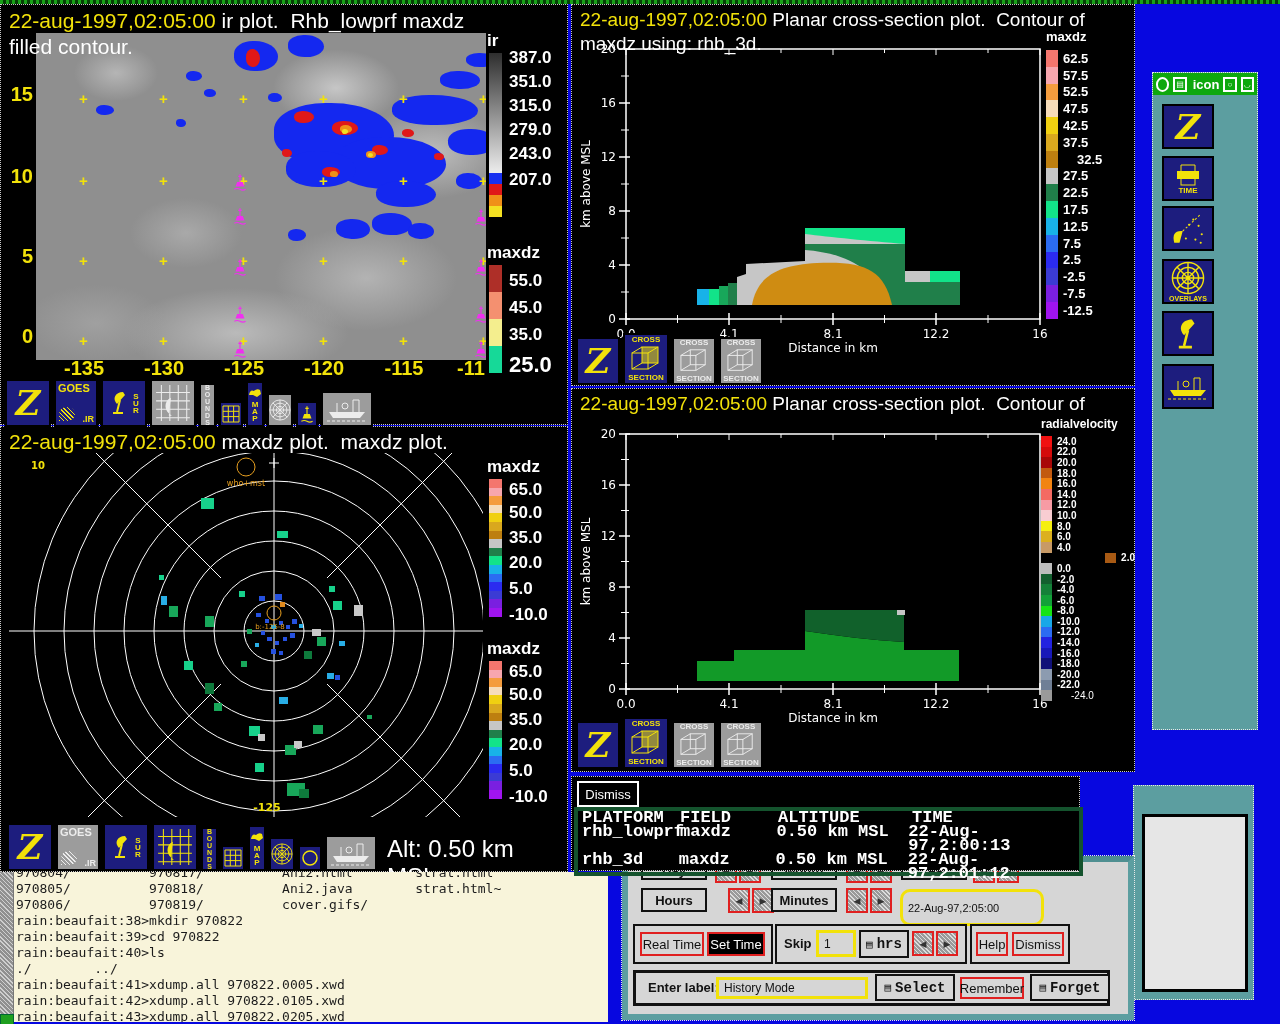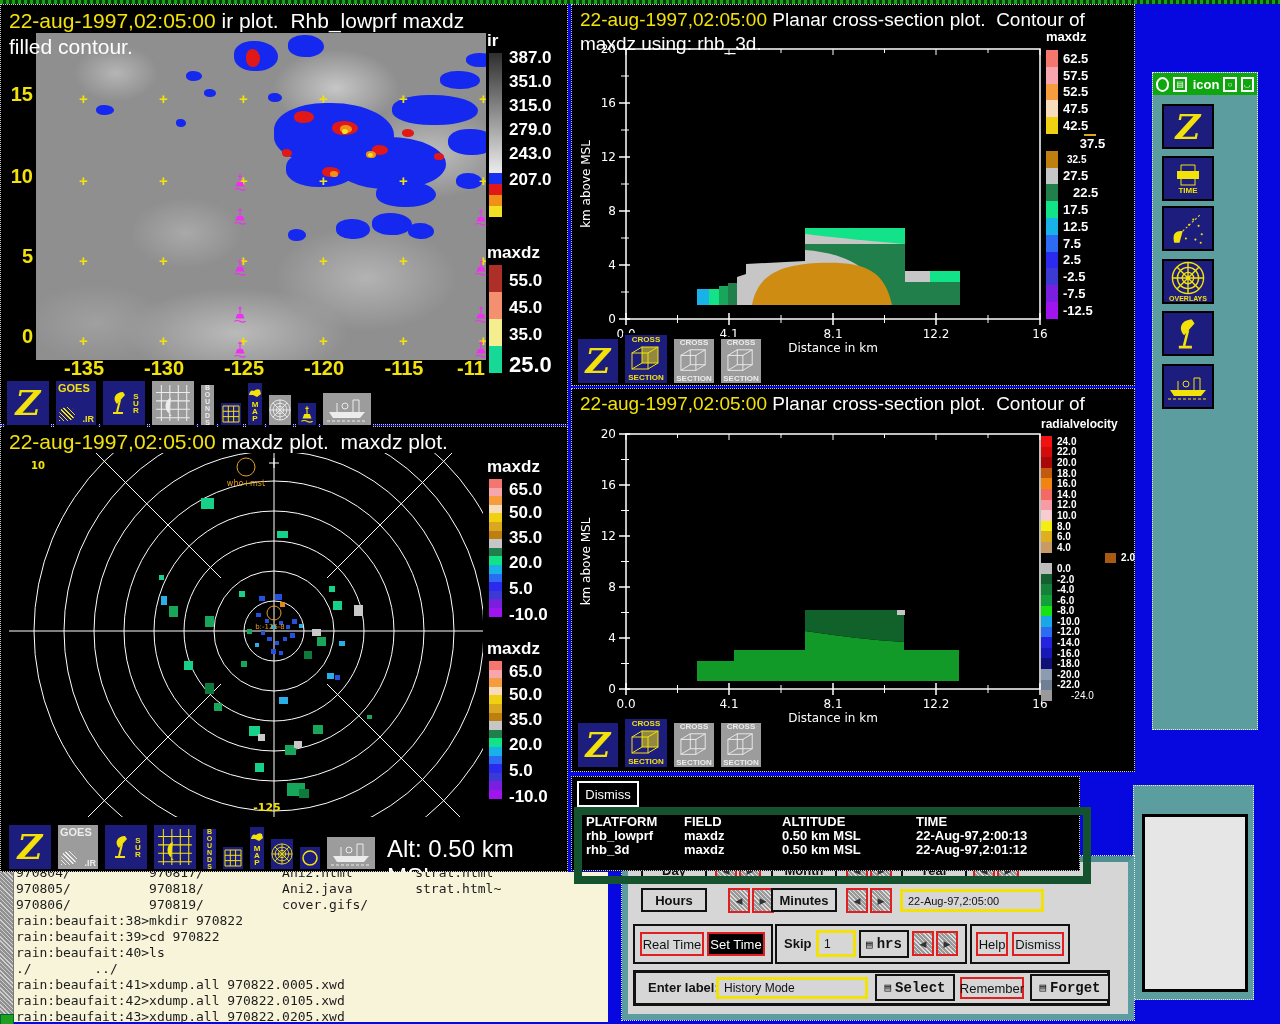--- a/index.html
+++ b/index.html
@@ -43,22 +43,22 @@
   .icolab{font-size:7px;font-weight:bold;line-height:8px;letter-spacing:0;}
   .goes-wrap{width:100%;height:100%;position:relative;}
   .goes-wrap .g1{position:absolute;left:2px;top:1px;font-size:11px;font-weight:bold;}
   .goes-wrap .g2{position:absolute;right:2px;bottom:1px;font-size:9px;font-weight:bold;}
   .goes-wrap .gdish{position:absolute;left:3px;bottom:4px;width:16px;height:14px;border-radius:50% 50% 50% 0;
       background:repeating-linear-gradient(45deg,currentColor 0 1px,rgba(0,0,0,0) 1px 3px);}
   
   #statuswin{background:#000;border:1px dotted #cccccc;z-index:30;color:#fff;}
   .dismiss-btn{position:absolute;border:2px solid #fff;background:#000;color:#fff;font-size:13px;
        display:flex;align-items:center;justify-content:center;}
-  .stable{position:absolute;border:8px solid #14532d;font-family:Liberation Sans, sans-serif;
-       font-weight:bold;font-size:13px;line-height:14px;}
+  .stable{position:absolute;border:4px solid #14532d;font-family:Liberation Mono, monospace;
+       font-weight:bold;font-size:17px;line-height:14px;}
   .srow{display:flex;margin-left:4px;}
   .srow span{display:inline-block;}
   
   #terminal{background:#f8f4da;z-index:8;overflow:hidden;}
   #term-scroll{position:absolute;left:0;top:0;bottom:0;width:13px;
       background:repeating-linear-gradient(45deg,#cfcfcf 0 1px,#909090 1px 3px);border-right:1px solid #777;}
   #term-body{position:absolute;left:16px;top:-7px;right:2px;bottom:0;
       font-family:"DejaVu Sans Mono",monospace;font-size:13px;line-height:16px;color:#1c1c1c;white-space:pre;}
   
   #timewin{background:#d6d6d6;border:6px solid #5c9ea0;outline:1px dotted #e8e8e8;border-top-color:#4f8f91;z-index:20;}
@@ -408,35 +408,35 @@
           <span style="padding-left: 5px; font-weight: bold; font-size: 13px;">52.5</span>
         </div>
         <div class="cbrow" style="height: 16.8px;">
           <span class="cbsw" style="width: 12px; height: 16.8px; background: rgb(246, 220, 186);"></span>
           <span style="padding-left: 5px; font-weight: bold; font-size: 13px;">47.5</span>
         </div>
         <div class="cbrow" style="height: 16.8px;">
           <span class="cbsw" style="width: 12px; height: 16.8px; background: rgb(240, 208, 17);"></span>
           <span style="padding-left: 5px; font-weight: bold; font-size: 13px;">42.5</span>
         </div>
-        <div class="cbrow" style="height: 16.8px; flex-direction: column;">
+        <div class="cbrow" style="height: 16.8px;">
           <span class="cbsw" style="width: 12px; height: 16.8px; background: rgb(217, 168, 30);"></span>
           <span style="padding-left: 5px; font-weight: bold; font-size: 13px;">37.5</span>
         </div>
         <div class="cbrow" style="height: 16.8px;">
           <span class="cbsw" style="width: 12px; height: 16.8px; background: rgb(189, 127, 16);"></span>
-          <span style="padding-left: 9px; font-weight: bold; font-size: 10px;">32.5</span>
+          <span style="padding-left: 19px; font-weight: bold; font-size: 13px;">32.5</span>
         </div>
         <div class="cbrow" style="height: 16.8px;">
           <span class="cbsw" style="width: 12px; height: 16.8px; background: rgb(198, 198, 198);"></span>
           <span style="padding-left: 5px; font-weight: bold; font-size: 13px;">27.5</span>
         </div>
         <div class="cbrow" style="height: 16.8px;">
           <span class="cbsw" style="width: 12px; height: 16.8px; background: rgb(32, 127, 74);"></span>
-          <span style="padding-left: 15px; font-weight: bold; font-size: 13px;">22.5</span>
+          <span style="padding-left: 5px; font-weight: bold; font-size: 13px;">22.5</span>
         </div>
         <div class="cbrow" style="height: 16.8px;">
           <span class="cbsw" style="width: 12px; height: 16.8px; background: rgb(18, 227, 137);"></span>
           <span style="padding-left: 5px; font-weight: bold; font-size: 13px;">17.5</span>
         </div>
         <div class="cbrow" style="height: 16.8px;">
           <span class="cbsw" style="width: 12px; height: 16.8px; background: rgb(24, 178, 232);"></span>
           <span style="padding-left: 5px; font-weight: bold; font-size: 13px;">12.5</span>
         </div>
         <div class="cbrow" style="height: 16.8px;">
@@ -958,21 +958,21 @@
       <div class="lblbox" style="left:13px;top:26px;width:66px;height:24px;">Hours</div>
       <div class="spin-pair" style="left:100px;top:26px;">
           <span class="spin">◀</span>
           <span class="spin">▶</span>
         </div>
       <div class="lblbox" style="left:143px;top:26px;width:66px;height:24px;">Minutes</div>
       <div class="spin-pair" style="left:218px;top:26px;">
           <span class="spin">◀</span>
           <span class="spin">▶</span>
         </div>
-      <div class="yfield" style="left:272px;top:27px;width:144px;height:23px;">22-Aug-97,2:05:00</div>
+      <div class="yfield" style="left:272px;top:27px;width:144px;height:37px;border-radius:10px;">22-Aug-97,2:05:00</div>
 
       <div class="gbox" style="left:5px;top:62px;width:140px;height:40px;"></div>
       <div class="redbtn" style="left:12px;top:70px;width:64px;height:24px;">Real Time</div>
       <div class="blackbtn" style="left:79px;top:70px;width:58px;height:24px;">Set Time</div>
       <div class="gbox" style="left:147px;top:62px;width:192px;height:40px;"></div>
       <div class="twtext" style="left:156px;top:74px;">Skip</div>
       <div class="yfield" style="left:188px;top:68px;width:40px;height:27px;font-size:12px;">1</div>
       <div class="menubtn" style="left:231px;top:68px;width:50px;height:28px;">
           <span class="micon">▤</span>
           <span>hrs</span>

